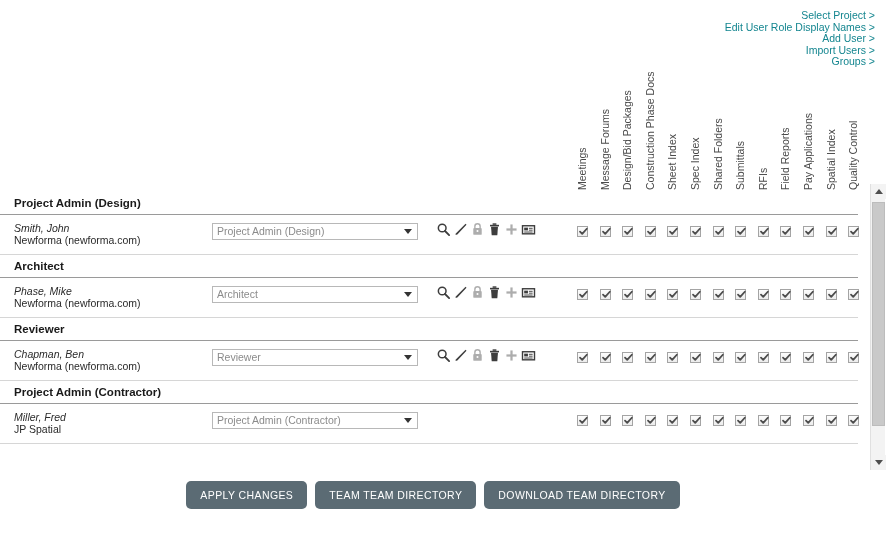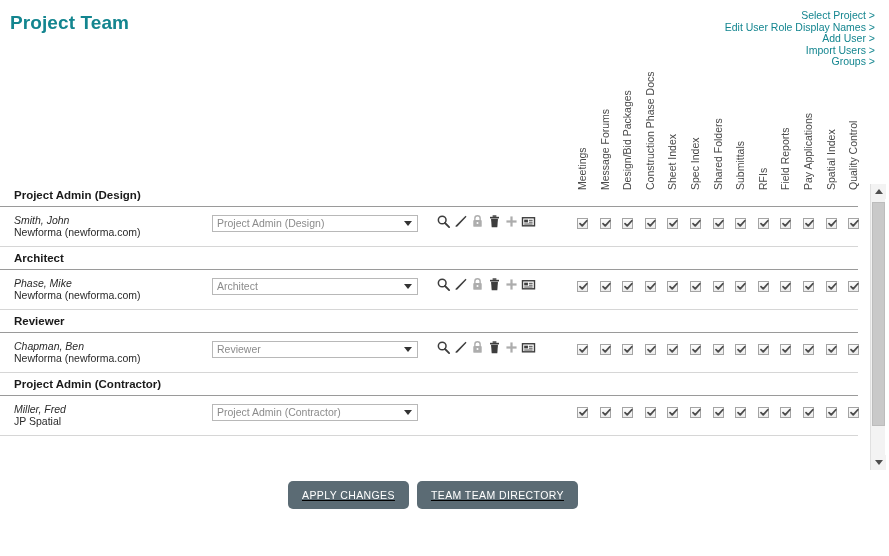--- a/index.html
+++ b/index.html
@@ -40,21 +40,21 @@
     transform-origin: left bottom;
     transform: rotate(-90deg);
     font-size: 10.5px;
     color: #4a4a4a;
     white-space: nowrap;
     line-height: 10px;
   }
 
   
   .tablewrap {
-    position: absolute; left: 0; top: 184px;
+    position: absolute; left: 0; top: 192px;
     width: 866px; height: 278px;
     overflow: hidden;
   }
   .grp-head {
     position: relative;
     height: 23px;
     padding-left: 14px;
     font-size: 11.5px;
     font-weight: bold;
     color: #1a1a1a;
@@ -142,41 +142,40 @@
     position: absolute; left: 1px; top: 18px;
     width: 13px; height: 224px;
     background: #c9c9c9;
     border: 1px solid #bcbcbc;
     cursor: pointer;
   }
 
   
   .footer {
     position: absolute; left: 0; top: 481px; width: 866px;
-    display: flex; justify-content: center; gap: 8px; text-decoration: underline;
+    display: flex; justify-content: center; gap: 8px;
   }
   .btn {
     background: #5b6b74;
     color: #ffffff;
     border: none;
     border-radius: 5px;
     font-family: "Liberation Sans", sans-serif;
     font-size: 10.5px;
     letter-spacing: 0.4px;
     padding: 8px 14px;
     cursor: pointer;
     white-space: nowrap;
   }
 </style>
 </head>
 <body>
 
 <div id="app">
 
-  <div class="page-title">Project Team</div>
 
   <div class="toplinks">
       <a>Select Project &gt;</a>
       <a>Edit User Role Display Names &gt;</a>
       <a>Add User &gt;</a>
       <a>Import Users &gt;</a>
       <a>Groups &gt;</a>
     </div>
 
   <div class="colheads">
@@ -586,15 +585,16 @@
       </div>
     <div class="sb-thumb"></div>
     <div class="sb-arrow down">
         <i></i>
       </div>
   </div>
 
   <div class="footer">
       <button class="btn">APPLY CHANGES</button>
       <button class="btn">TEAM TEAM DIRECTORY</button>
+      <button class="btn">DOWNLOAD TEAM DIRECTORY</button>
     </div>
 
 </div>
 
 </body></html>

